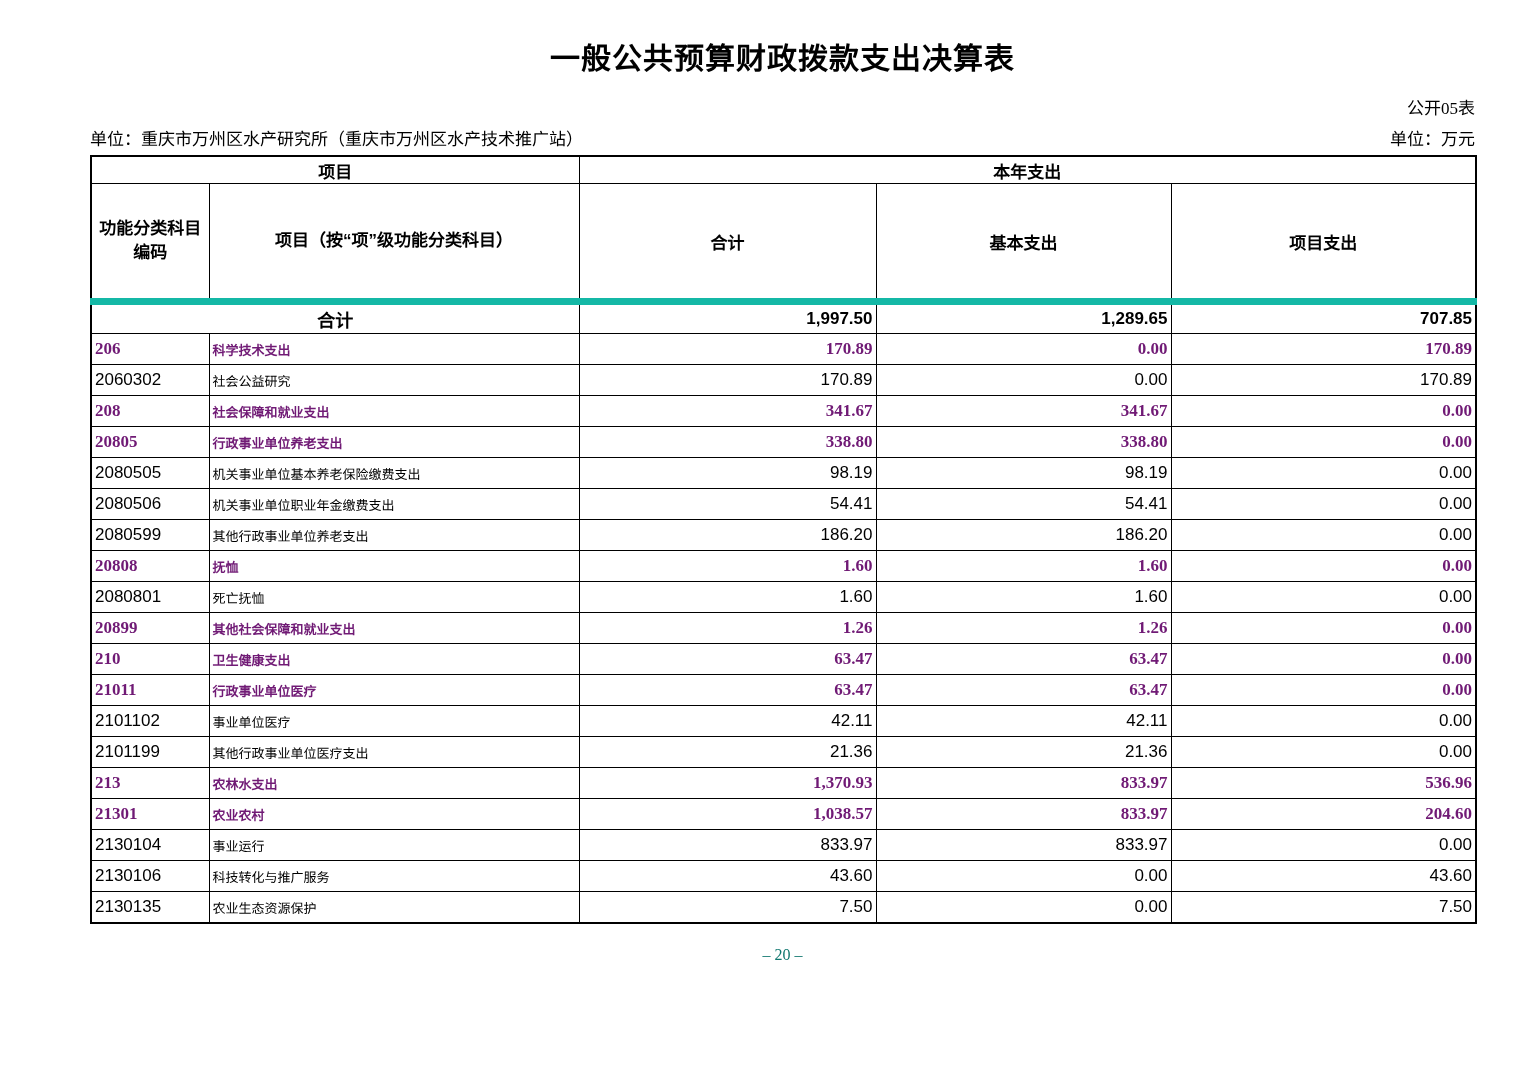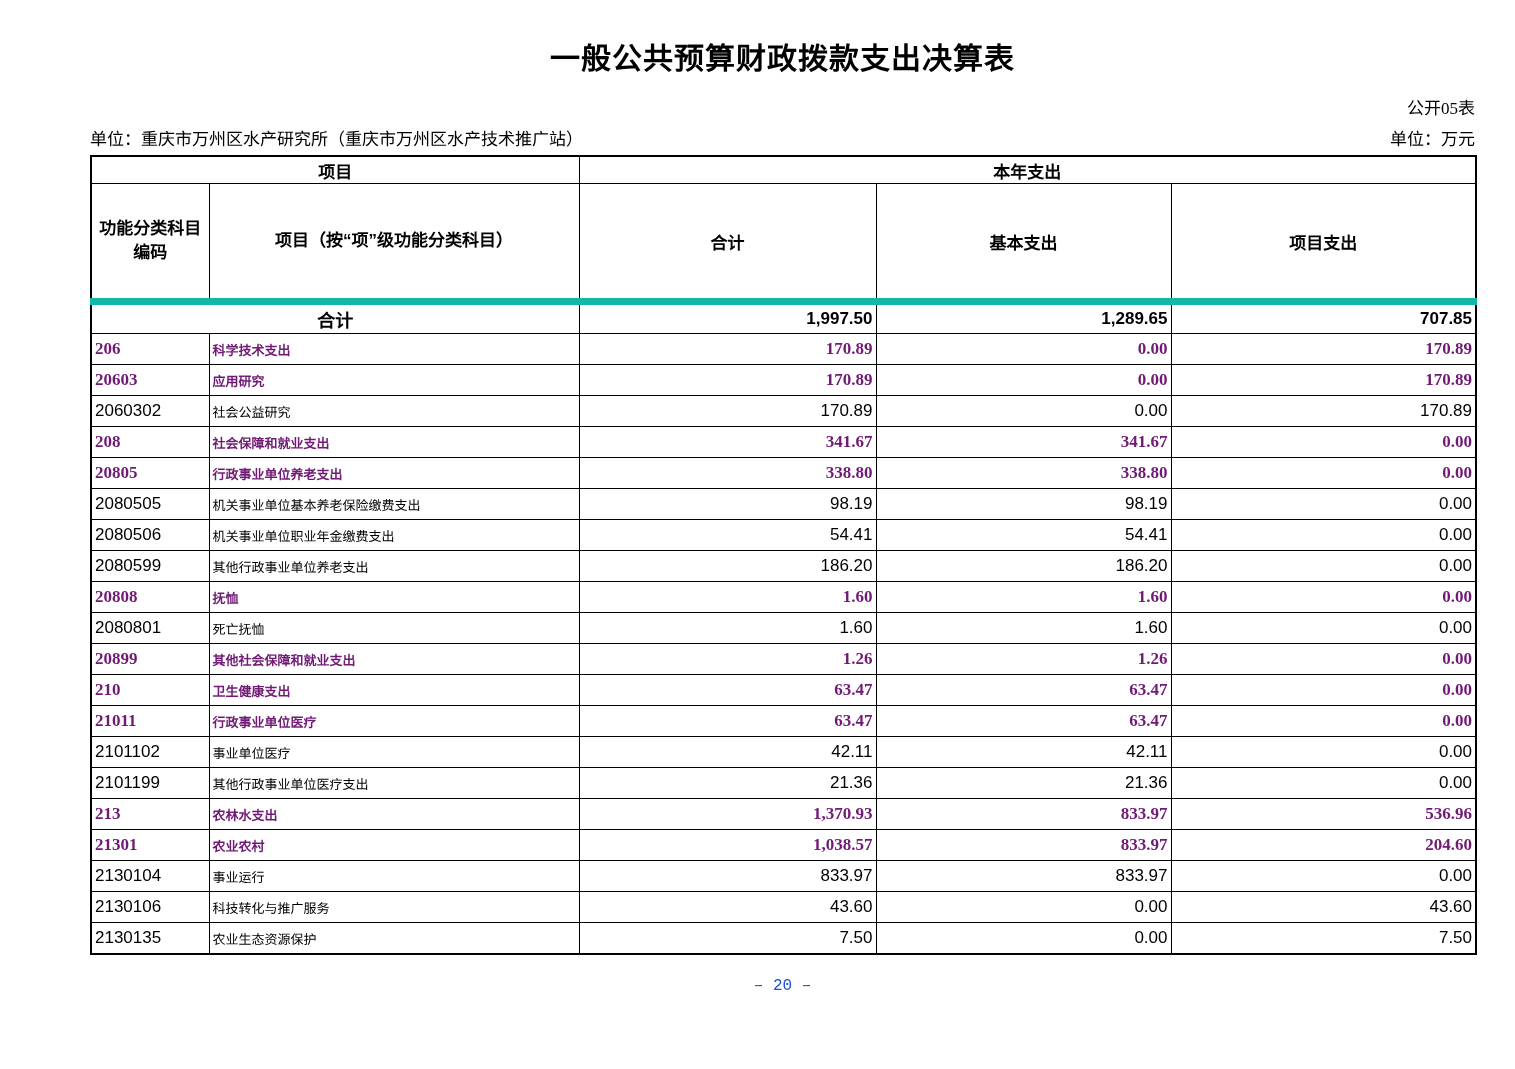--- a/index.html
+++ b/index.html
@@ -103,22 +103,22 @@
     font-size: 17px;
   }
   tr.total-row td.center {
     font-family: "Liberation Serif", serif;
     font-size: 18px;
   }
   .page-number {
     margin-top: 22px;
     text-align: center;
     font-size: 16px;
-    color: #1d4ed8;
-    font-family: Liberation Mono, monospace;
+    color: #0f766e;
+    font-family: Liberation Serif, serif;
   }
 </style>
 </head>
 <body>
 
 <div class="page">
   <div class="content">
 
     <h1 class="doc-title">一般公共预算财政拨款支出决算表</h1>
 
@@ -157,27 +157,20 @@
           <td class="num">1,289.65</td>
           <td class="num">707.85</td>
         </tr>
       <tr class="data-row lvl-bold">
             <td class="code">206</td>
             <td class="item">科学技术支出</td>
             <td class="num">170.89</td>
             <td class="num">0.00</td>
             <td class="num">170.89</td>
           </tr>
-          <tr class="data-row lvl-bold">
-            <td class="code">20603</td>
-            <td class="item">应用研究</td>
-            <td class="num">170.89</td>
-            <td class="num">0.00</td>
-            <td class="num">170.89</td>
-          </tr>
           <tr class="data-row lvl-normal">
             <td class="code">2060302</td>
             <td class="item">社会公益研究</td>
             <td class="num">170.89</td>
             <td class="num">0.00</td>
             <td class="num">170.89</td>
           </tr>
           <tr class="data-row lvl-bold">
             <td class="code">208</td>
             <td class="item">社会保障和就业支出</td>

